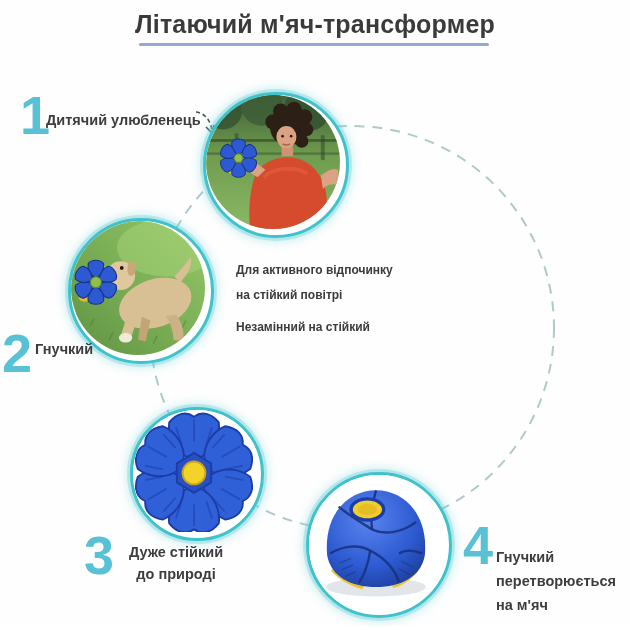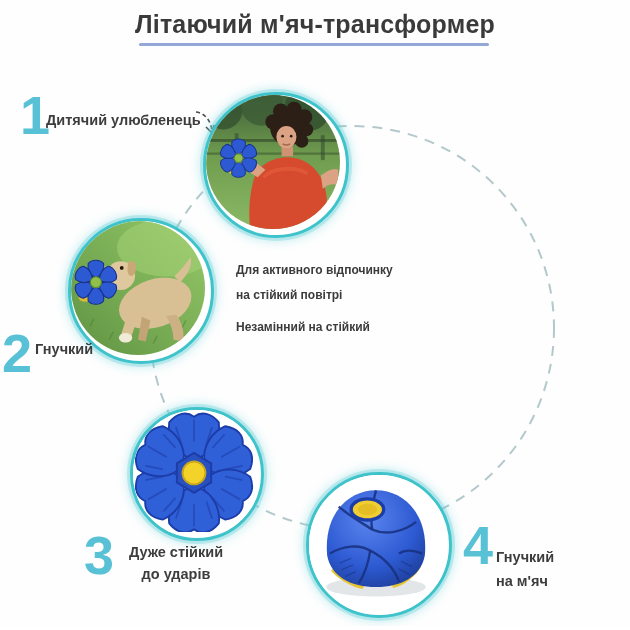--- a/index.html
+++ b/index.html
@@ -246,24 +246,25 @@
   <div class="abs num" id="num-4">4</div>
 
   <div class="abs flabel" id="label-1">
     <div>Дитячий улюбленець</div>
   </div>
   <div class="abs flabel" id="label-2">
     <div>Гнучкий</div>
   </div>
   <div class="abs flabel" id="label-3">
     <div>Дуже стійкий</div>
-    <div>до ударів</div>
+    <div>до природі</div>
   </div>
   <div class="abs flabel" id="label-4">
     <div>Гнучкий</div>
+    <div>перетворюється</div>
     <div>на м'яч</div>
   </div>
 
   <div class="abs intro">
     <div class="l">Для активного відпочинку</div>
     <div class="l">на стійкий повітрі</div>
     <div class="l l3">Незамінний на стійкий</div>
   </div>
 
 </div>

